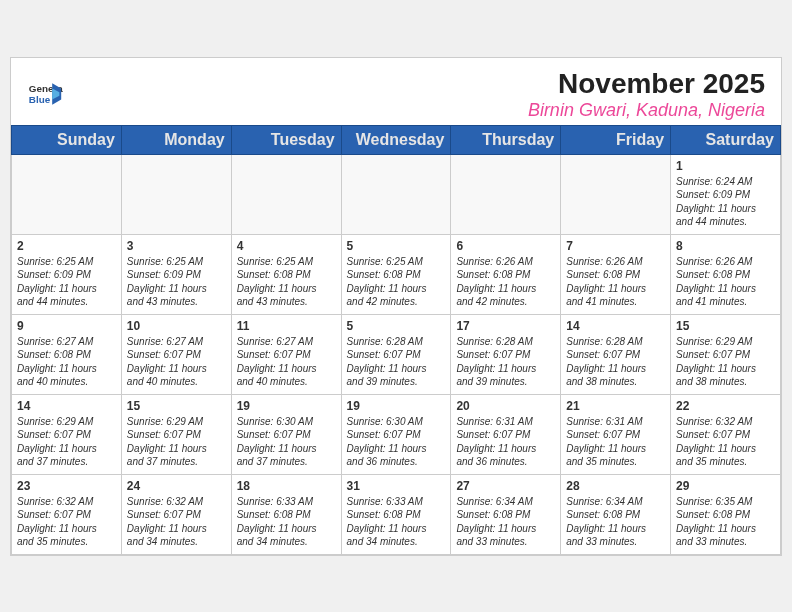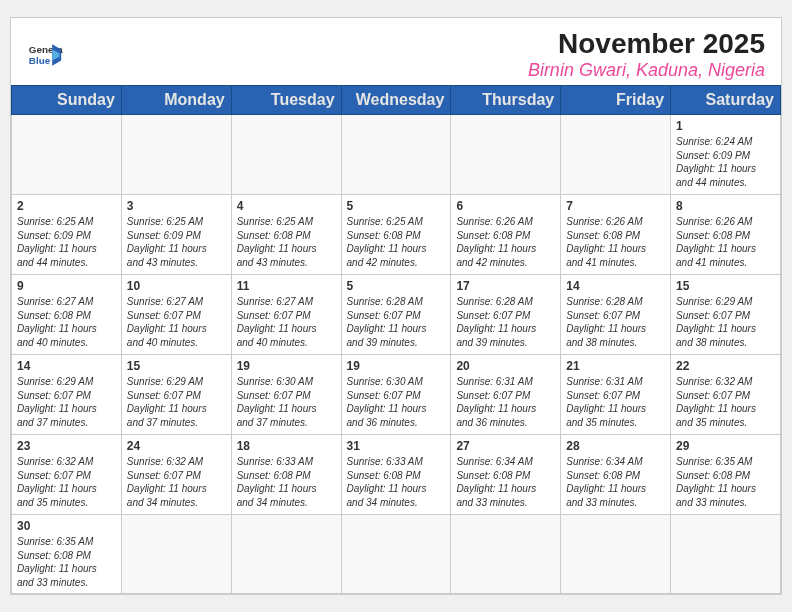--- a/index.html
+++ b/index.html
@@ -243,27 +243,15 @@
           </td>
           <td>
             <span class="day-number">28</span>
             <div class="day-info">Sunrise: 6:34 AM<br>Sunset: 6:08 PM<br>Daylight: 11 hours<br>and 33 minutes.</div>
           </td>
           <td>
             <span class="day-number">29</span>
             <div class="day-info">Sunrise: 6:35 AM<br>Sunset: 6:08 PM<br>Daylight: 11 hours<br>and 33 minutes.</div>
           </td>
         </tr>
-        <tr class="last-row">
-          <td>
-            <span class="day-number">30</span>
-            <div class="day-info">Sunrise: 6:35 AM<br>Sunset: 6:08 PM<br>Daylight: 11 hours<br>and 33 minutes.</div>
-          </td>
-          <td class="empty-cell"></td>
-          <td class="empty-cell"></td>
-          <td class="empty-cell"></td>
-          <td class="empty-cell"></td>
-          <td class="empty-cell"></td>
-          <td class="empty-cell"></td>
-        </tr>
       </tbody>
   </table>
 </div>
 
 </body></html>

